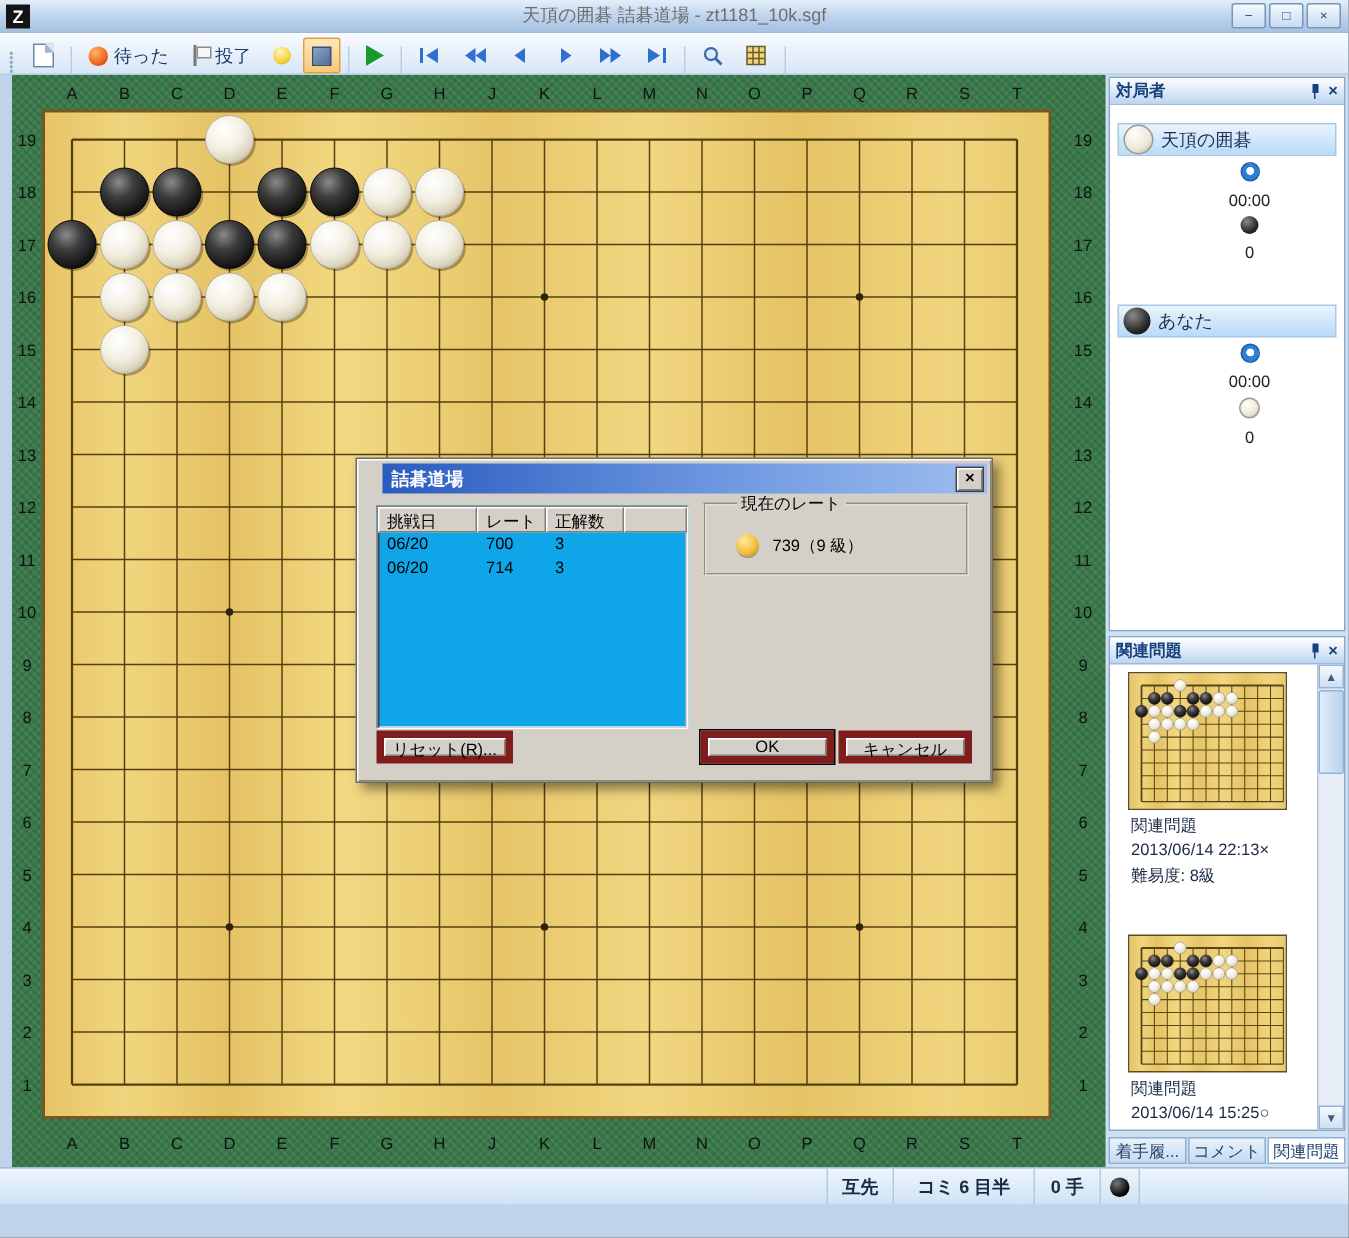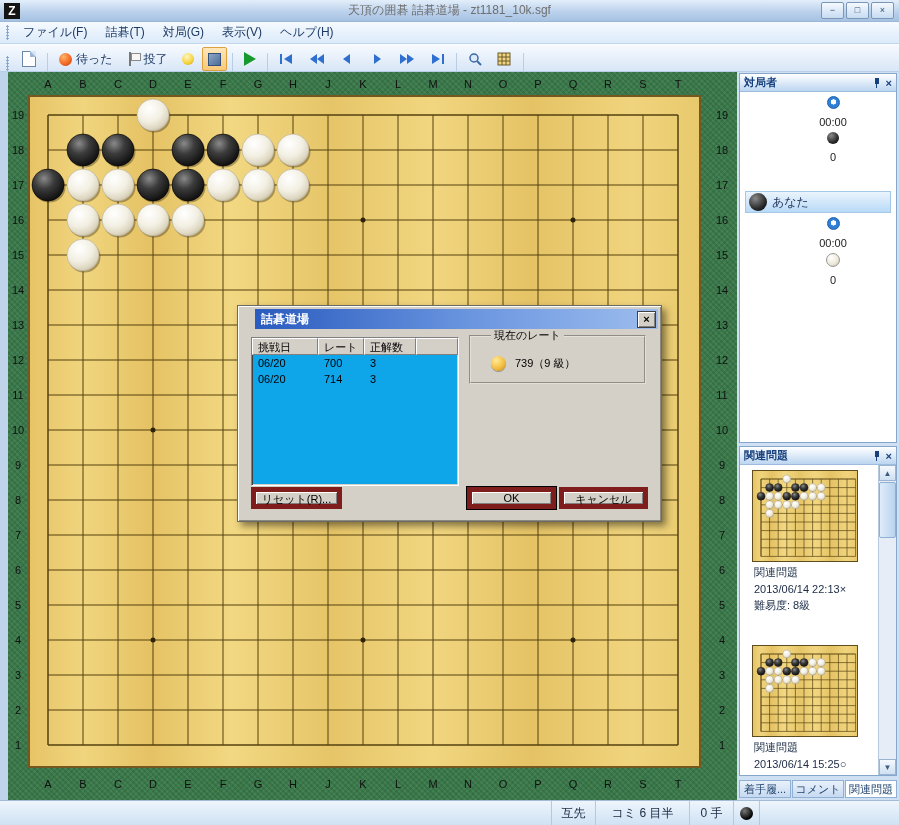--- a/index.html
+++ b/index.html
@@ -97,21 +97,21 @@
     background:linear-gradient(90deg,#dfecfa,#b9d3ee);border:1px solid #8fb0d4;border-radius:2px;box-sizing:border-box;}
 
   .side-tabs{height:18px;display:flex;gap:1px;margin-top:2px;flex:none;}
   .side-tab{flex:1;background:linear-gradient(#e9f2fb,#c6daf1);border:1px solid #8fb0d4;font-size:11px;
     display:flex;align-items:center;justify-content:center;color:#23456e;white-space:nowrap;overflow:hidden;}
   .side-tab.active{background:#fdfeff;}
 
   
   .statusbar{height:25px;background:linear-gradient(#eef5fc,#cfe2f4);border-top:1px solid #a3bdd8;
     display:flex;align-items:stretch;font-size:12px;color:#1a2a44;box-sizing:border-box;}
-  .sb-seg{display:flex;align-items:center;justify-content:center;border-left:1px solid #b3c9e0;box-sizing:border-box;}
+  .sb-seg{display:flex;align-items:center;justify-content:center;border-left:1px solid #b3c9e0;box-sizing:border-box;font-weight:bold;}
   .sb-fill{flex:1;border-left:none;}
   .seg-handicap{width:44px;}
   .seg-komi{width:94px;}
   .seg-moves{width:44px;}
   .seg-turn{width:26px;}
   .seg-tail{width:140px;}
   .sb-stone{width:13px;height:13px;border-radius:50%;
     background:radial-gradient(circle at 35% 30%,#777,#000 70%);}
 
   
@@ -156,28 +156,20 @@
   <div class="titlebar">
     <div class="logo">Z</div>
     <div class="title-text">天頂の囲碁 詰碁道場 - zt1181_10k.sgf</div>
     <div class="win-controls">
       <div class="win-btn">−</div>
       <div class="win-btn">□</div>
       <div class="win-btn">×</div>
     </div>
   </div>
 
-  <div class="menubar">
-    <span class="grip"></span>
-    <span class="menu-item">ファイル(F)</span>
-    <span class="menu-item">詰碁(T)</span>
-    <span class="menu-item">対局(G)</span>
-    <span class="menu-item">表示(V)</span>
-    <span class="menu-item">ヘルプ(H)</span>
-  </div>
 
   <div class="toolbar">
     <span class="grip"></span>
     <span class="tb-btn">
         <span class="icon-doc"></span>
       </span>
     <span class="tb-sep"></span>
     <span class="tb-btn">
       <span class="icon-ball-red"></span>
       <span>待った</span>
@@ -450,20 +442,24 @@
       <div class="panel players">
         <div class="panel-header">
           <span>対局者</span>
           <span class="ph-icons">
             <span class="pin-icon"></span>
             <span class="ph-close">×</span>
           </span>
         </div>
         <div class="panel-body">
           <div class="player">
+            <div class="player-name-row">
+              <span class="stone s18 white-stone"></span>
+              <span>天頂の囲碁</span>
+            </div>
             <div class="player-sub">
               <span class="clock-icon"></span>
               <span>00:00</span>
             </div>
             <div class="player-sub">
               <span class="stone s12 black-stone"></span>
               <span>0</span>
             </div>
           </div>
           <div class="player">

